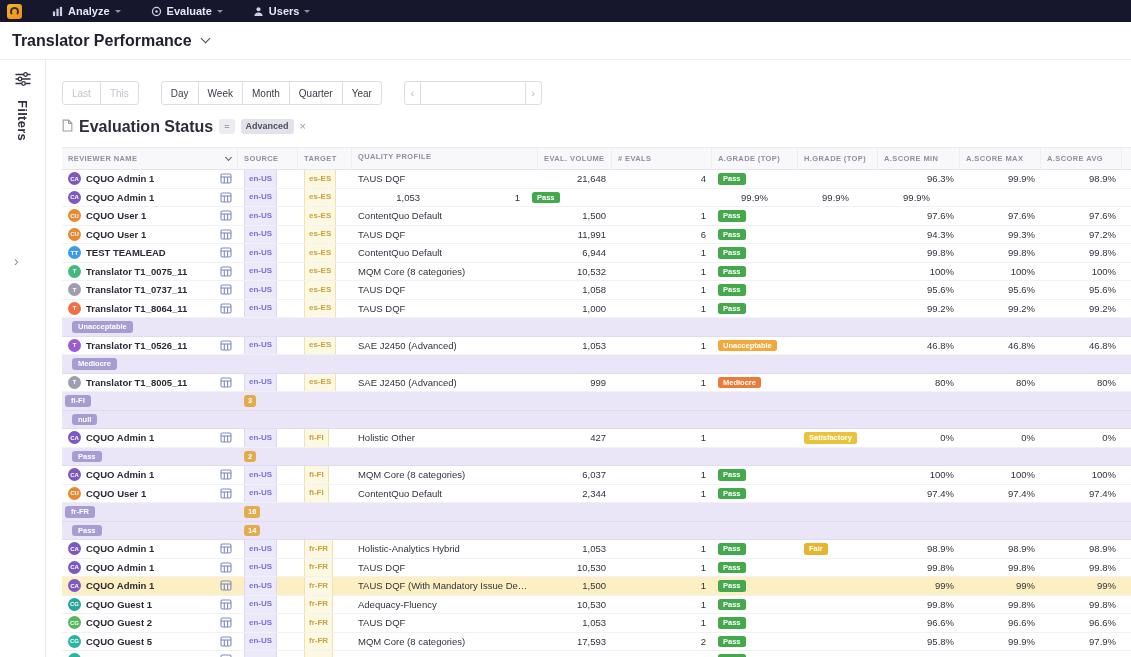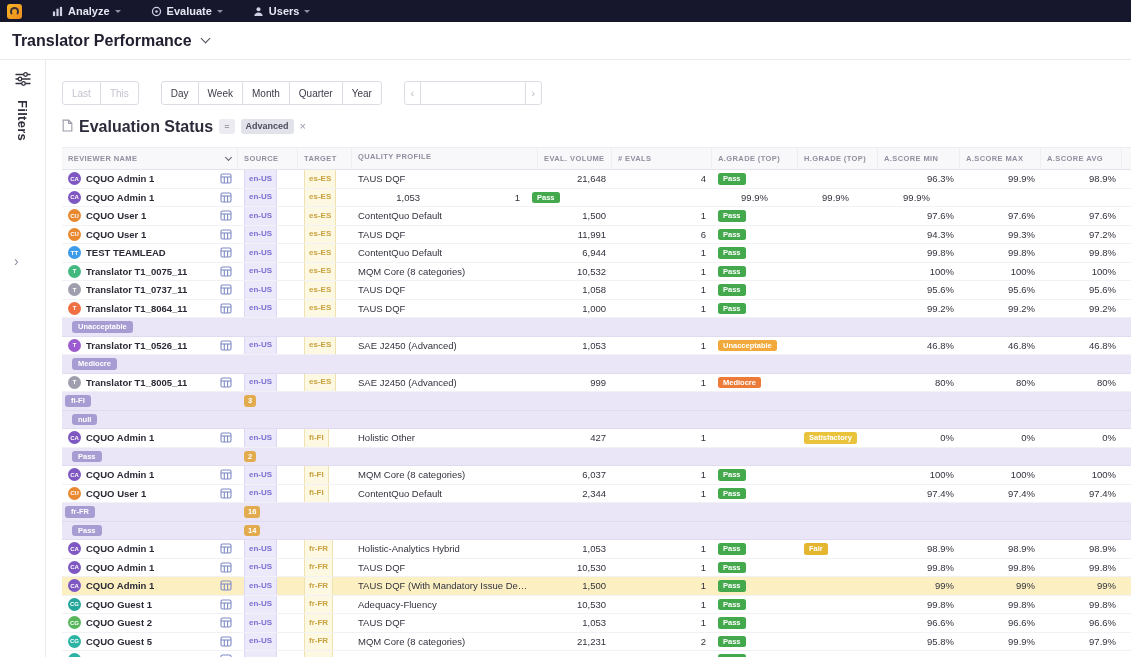--- a/index.html
+++ b/index.html
@@ -818,21 +818,21 @@
                 </svg>
       </span>
     </div>
     <div class="td col-source">
               <span class="chip chip-src">en-US</span>
             </div>
     <div class="td col-target">
               <span class="chip chip-tgt">fr-FR</span>
             </div>
     <div class="td col-profile">MQM Core (8 categories)</div>
-    <div class="td col-volume num">21,231</div>
+    <div class="td col-volume num">17,593</div>
     <div class="td col-evals num">2</div>
     <div class="td col-agrade">
               <span class="gbadge g-pass">Pass</span>
             </div>
     <div class="td col-hgrade"></div>
     <div class="td col-smin num">95.8%</div>
     <div class="td col-smax num">99.9%</div>
     <div class="td col-savg num">97.9%</div>
   </div>
           <div class="trow">

